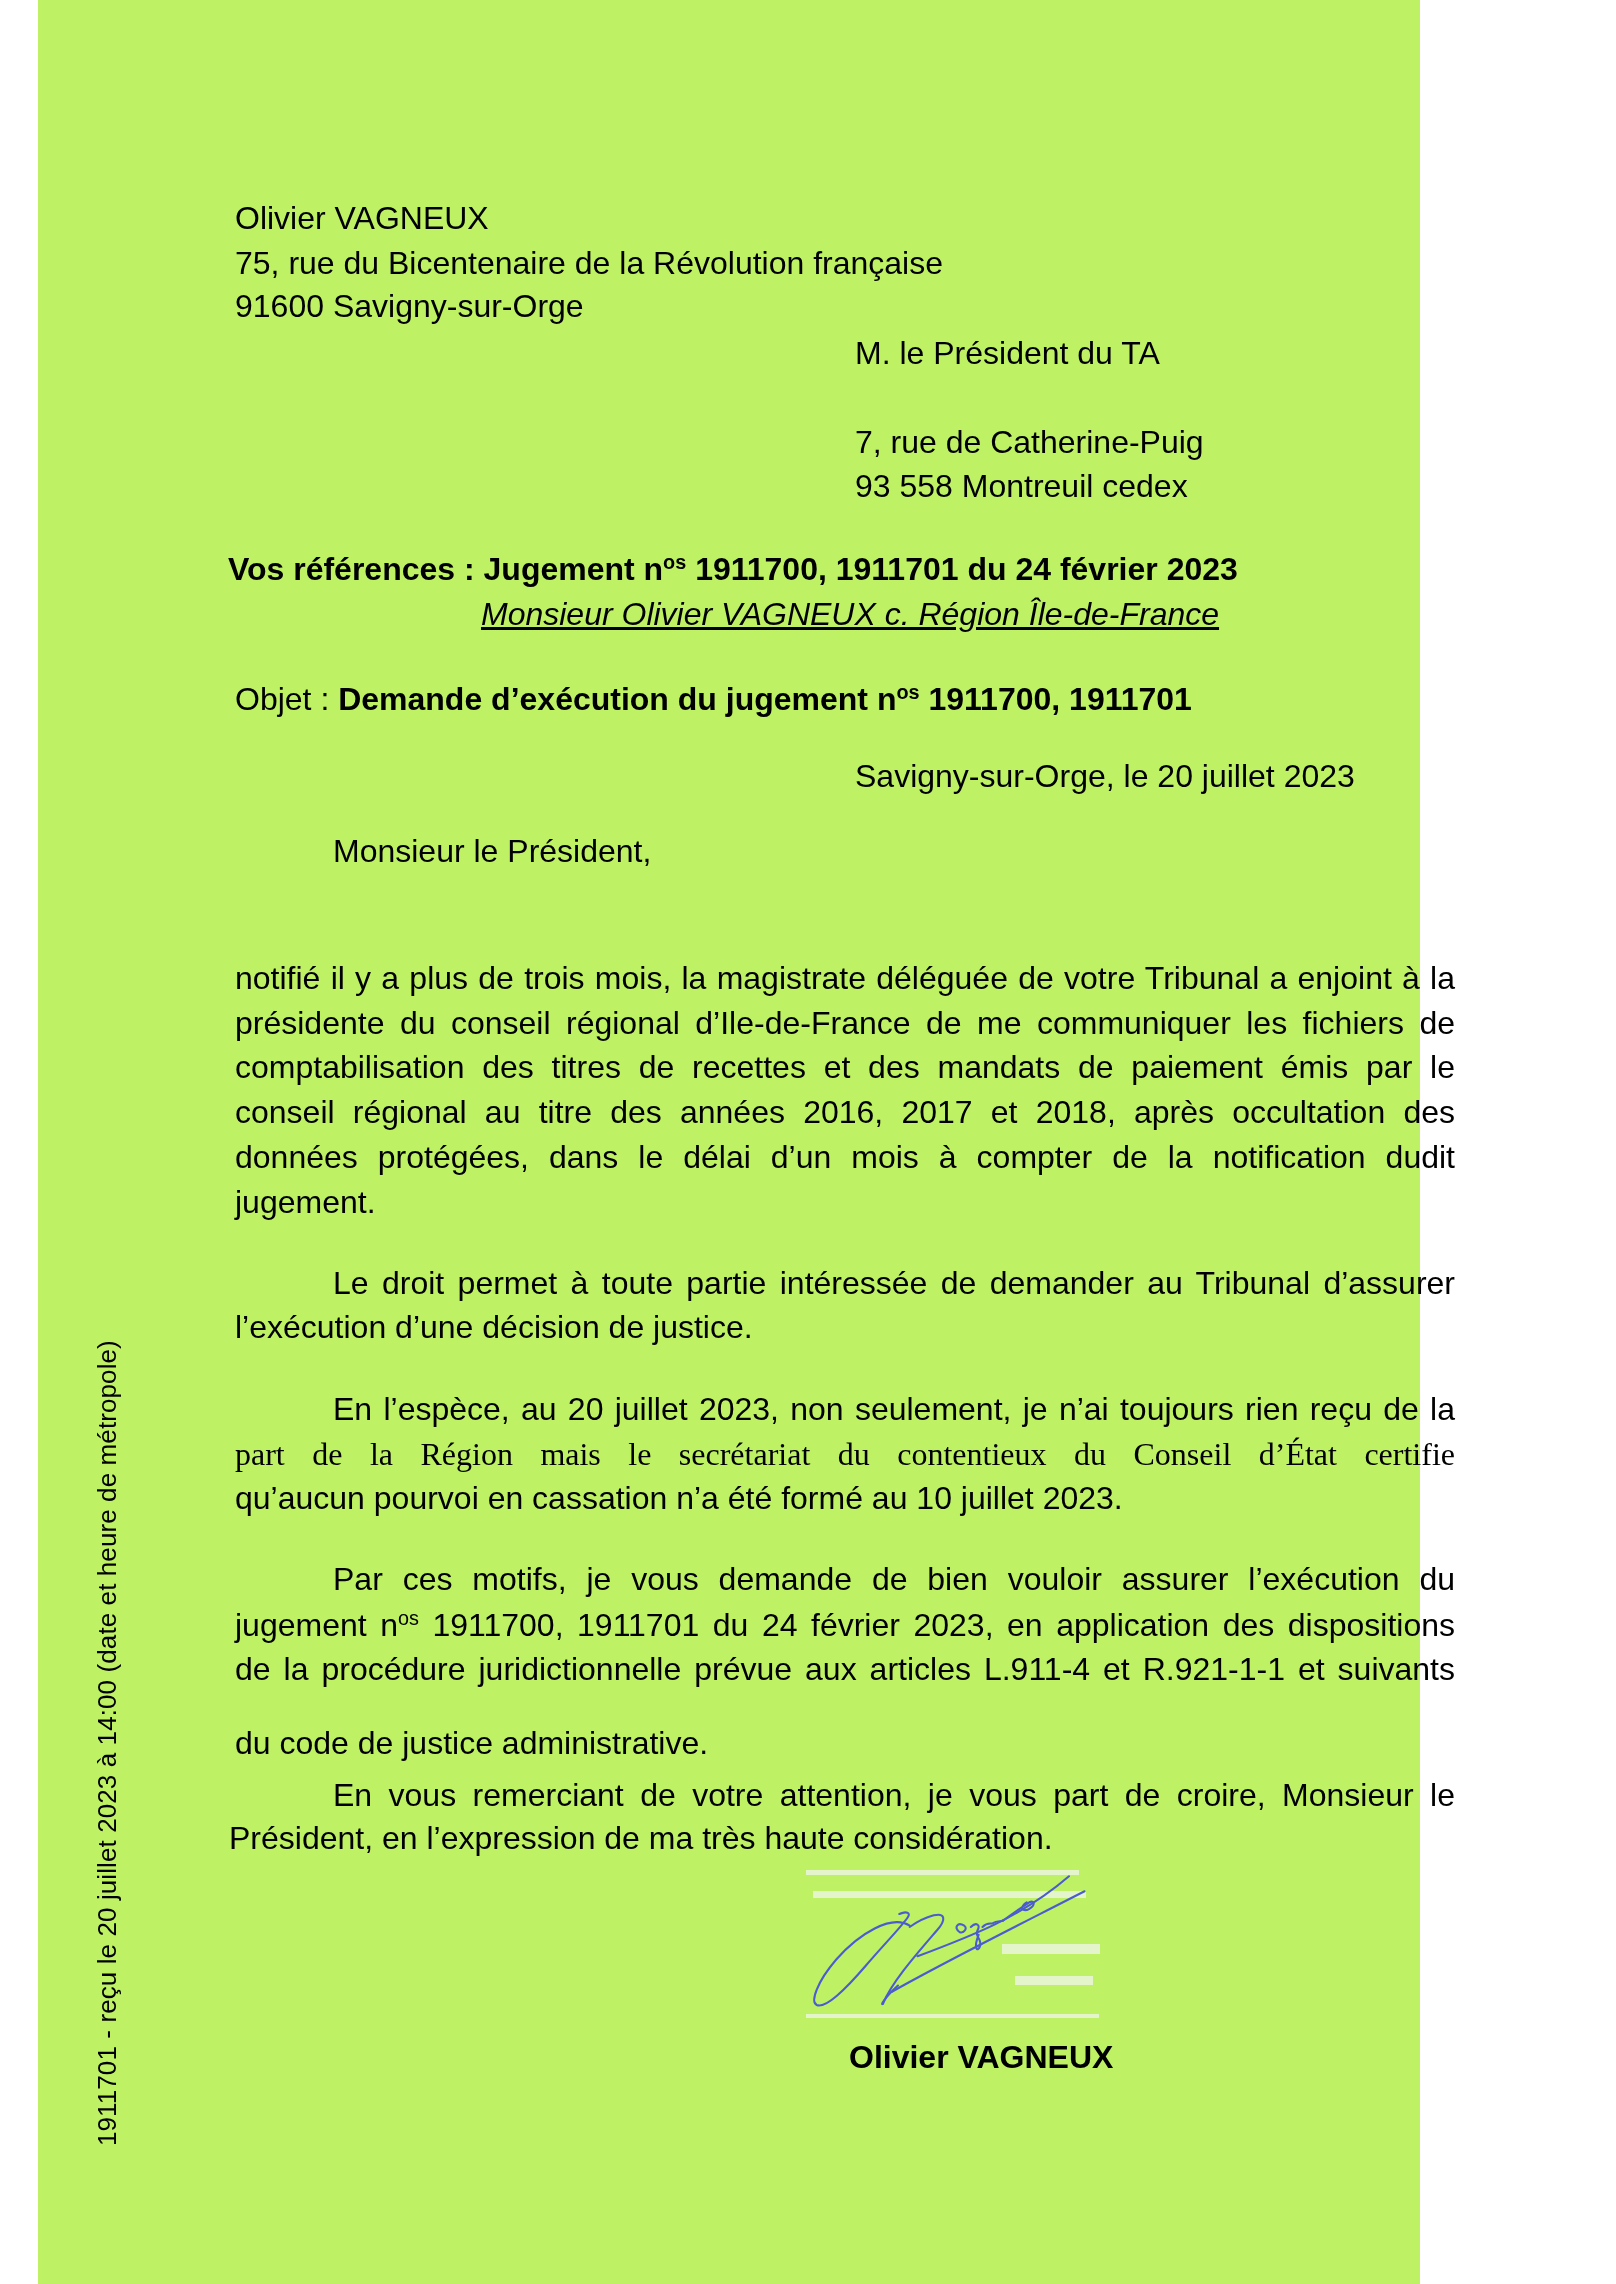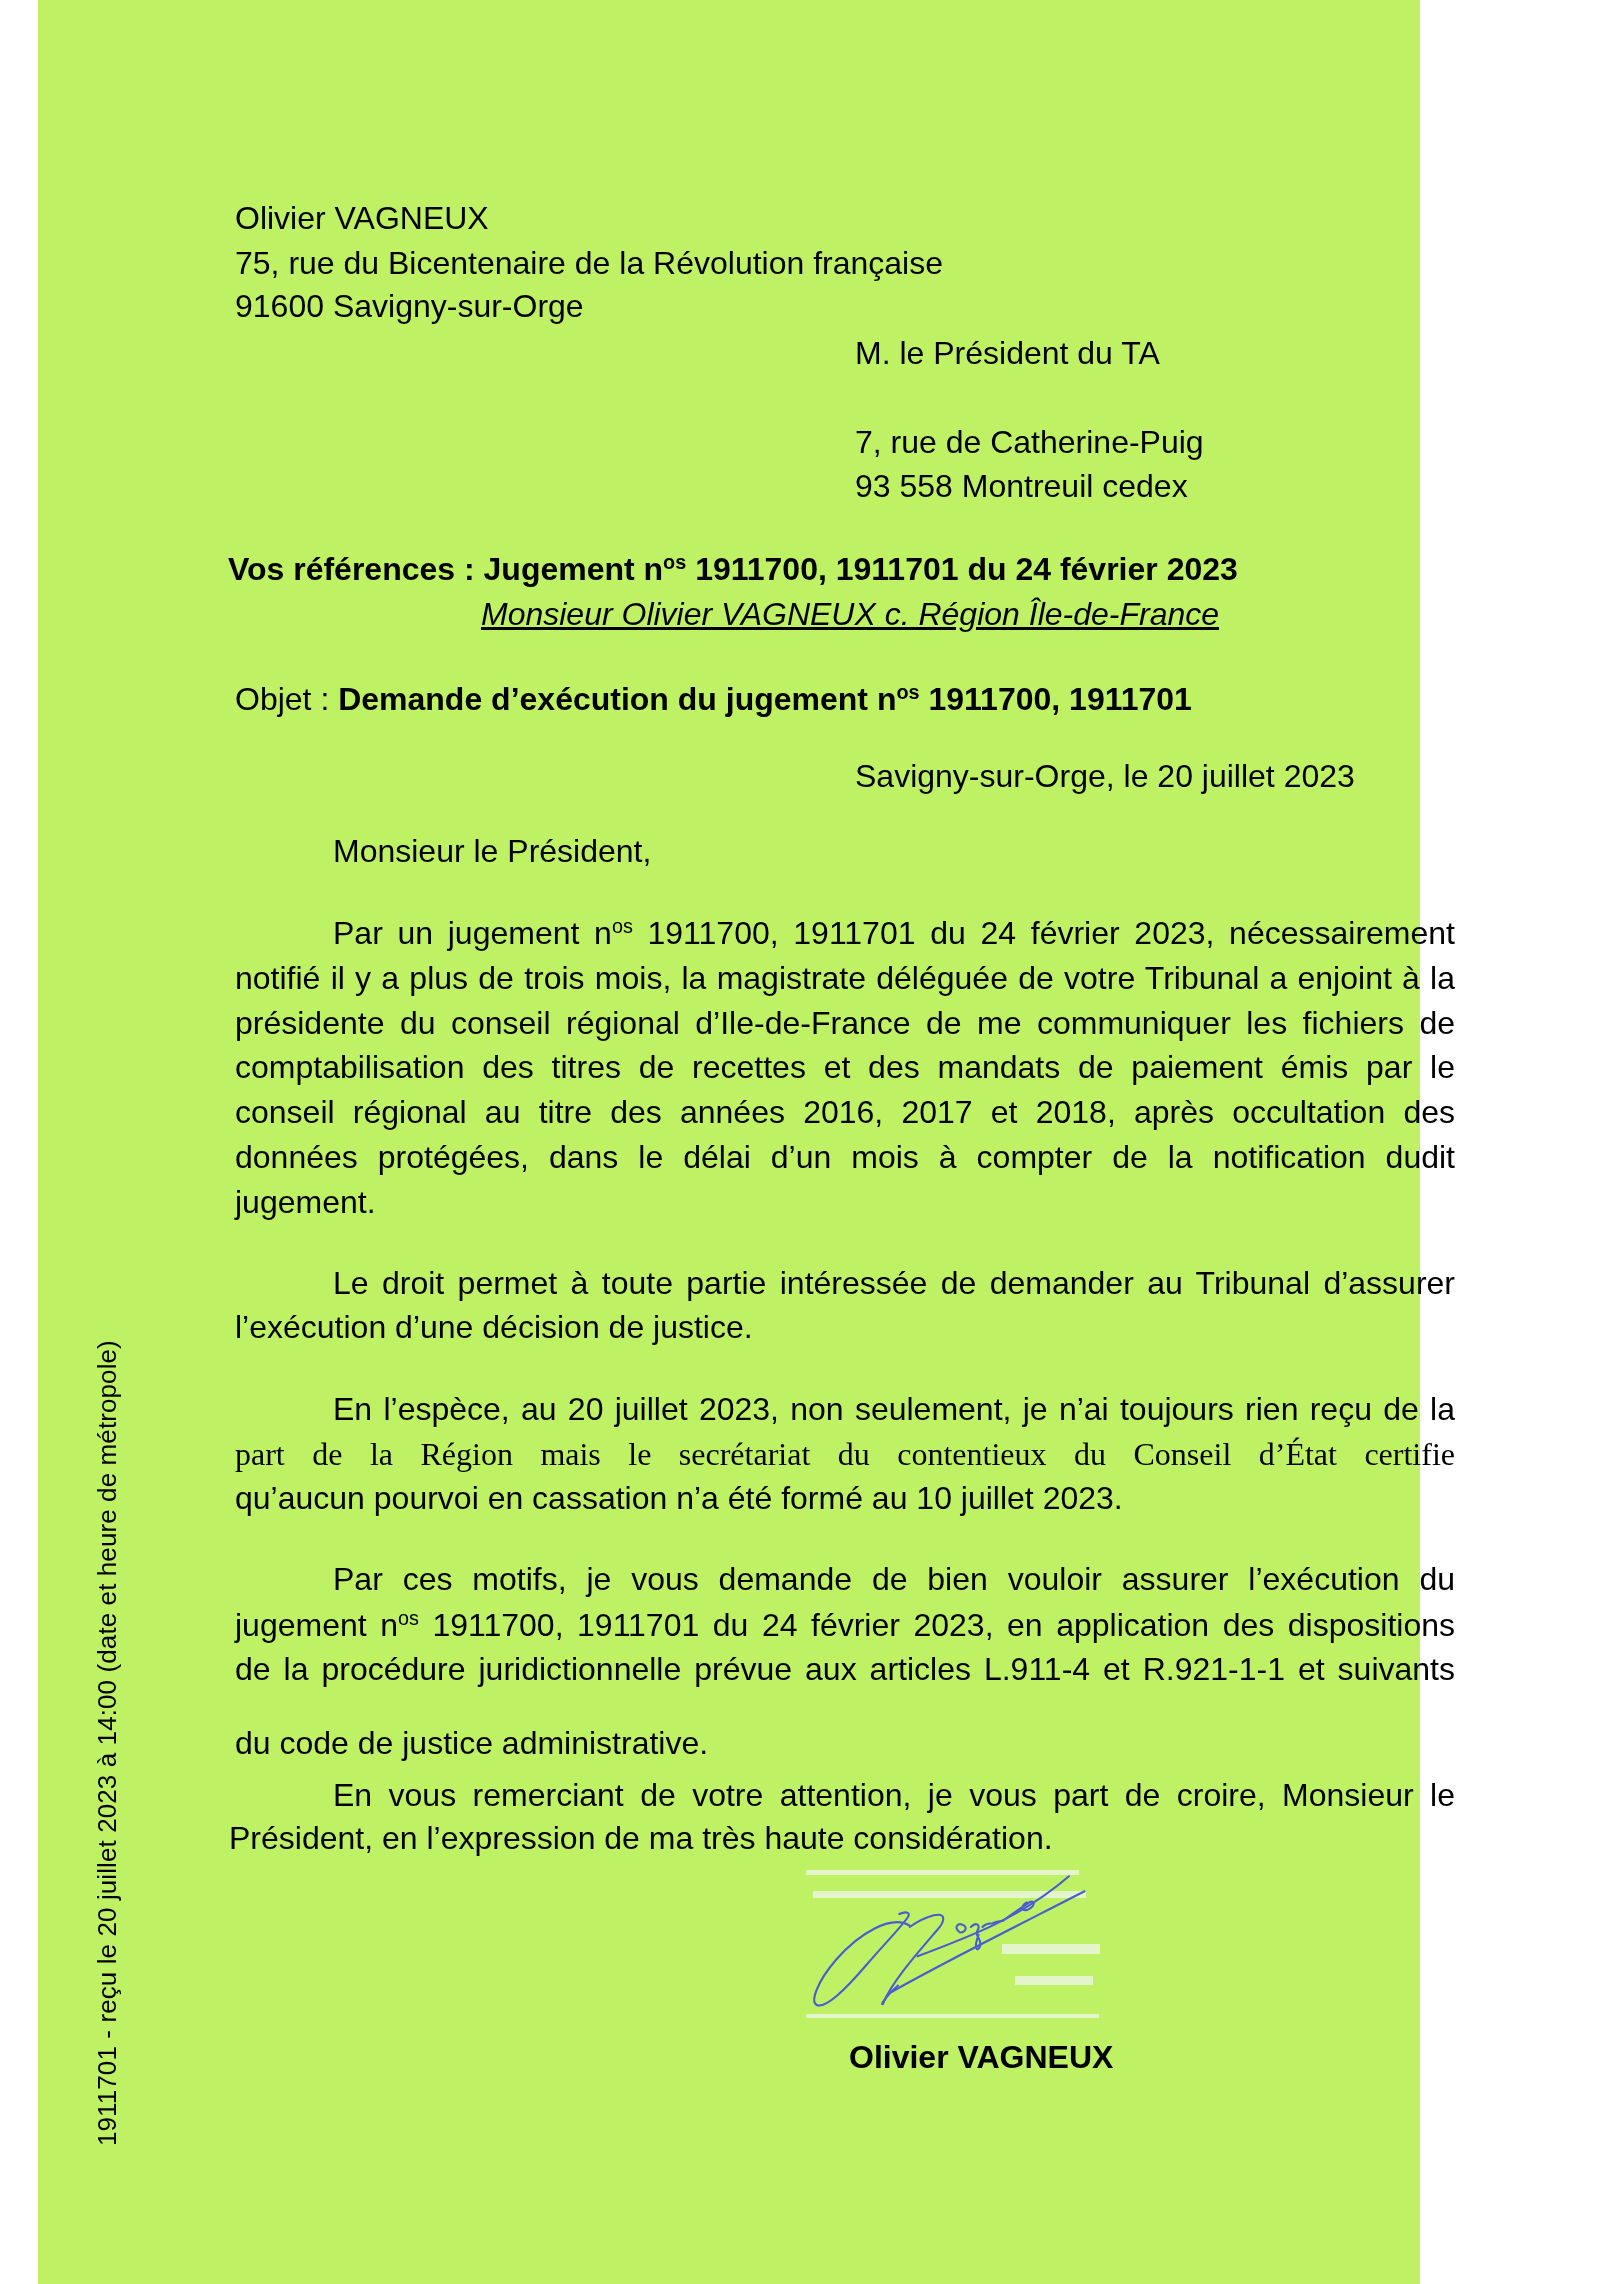--- a/index.html
+++ b/index.html
@@ -59,23 +59,20 @@
   <div class="ln ital" style="left:443px; top:598px;text-decoration:underline;">Monsieur Olivier VAGNEUX c. Région Île-de-France</div>
 
   <div class="ln" style="left:197px; top:683px;">
     <span>Objet : </span><span class="bold">Demande d’exécution du jugement n</span><sup class="bold">os</sup><span class="bold"> 1911700, 1911701</span>
   </div>
 
   <div class="ln" style="left:817px; top:760px;">Savigny-sur-Orge, le 20 juillet 2023</div>
 
   <div class="ln" style="left:295px; top:835px;">Monsieur le Président,</div>
 
-  <div class="ln just ind" style="top:917px;">
-    <span>Par un jugement n</span><sup>os</sup><span> 1911700, 1911701 du 24 février 2023, nécessairement</span>
-  </div>
   <div class="ln just" style="top:962px;">notifié il y a plus de trois mois, la magistrate déléguée de votre Tribunal a enjoint à la</div>
   <div class="ln just" style="top:1007px;">présidente du conseil régional d’Ile-de-France de me communiquer les fichiers de</div>
   <div class="ln just" style="top:1051px;">comptabilisation des titres de recettes et des mandats de paiement émis par le</div>
   <div class="ln just" style="top:1096px;">conseil régional au titre des années 2016, 2017 et 2018, après occultation des</div>
   <div class="ln just" style="top:1141px;">données protégées, dans le délai d’un mois à compter de la notification dudit</div>
   <div class="ln" style="left:197px; top:1186px;">jugement.</div>
 
   <div class="ln just ind" style="top:1267px;">Le droit permet à toute partie intéressée de demander au Tribunal d’assurer</div>
   <div class="ln" style="left:197px; top:1311px;">l’exécution d’une décision de justice.</div>
 

